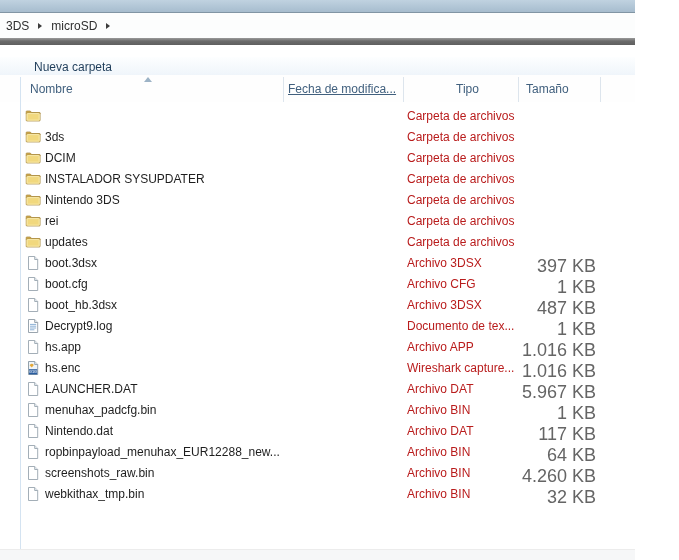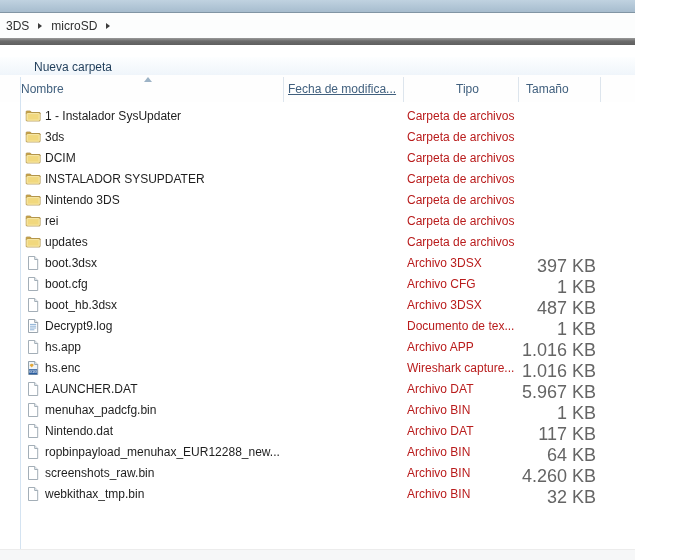--- a/index.html
+++ b/index.html
@@ -71,42 +71,41 @@
   </div>
 
   <div class="darkband"></div>
 
   <div class="toolbar">
     <span class="toolbtn">Nueva carpeta</span>
   </div>
 
   <div class="headerrow">
     <span class="sort-caret"></span>
-    <span class="hlabel" style="left:21px;">Nombre</span>
+    <span class="hlabel" style="left:30px;">Nombre</span>
     <span class="hlabel" style="left:288px;text-decoration:underline;">Fecha de modifica...</span>
     <span class="hlabel" style="left:408px;margin-left:48px;">Tipo</span>
     <span class="hlabel" style="left:526px;">Tamaño</span>
     <span class="hsep" style="left:283px;"></span>
     <span class="hsep" style="left:403px;"></span>
     <span class="hsep" style="left:518px;"></span>
     <span class="hsep" style="left:600px;"></span>
   </div>
 
   <div class="gutter"></div>
 
   <div class="filelist">
       <div class="row">
     <span class="icon">
           <svg width="16" height="16" viewBox="0 0 16 16">
     <path d="M1.2 5.5 V3.6 a.6.6 0 0 1 .6 -.6 h3.5 l1.3 1.5 h8 a.6.6 0 0 1 .6 .6 v.4 z" fill="#d8b152" stroke="#a08137" stroke-width="0.7"></path>
     <rect x="1.2" y="4.8" width="13.9" height="8.2" rx="0.8" fill="#f1d87e" stroke="#a08137" stroke-width="0.7"></rect>
     <rect x="2.1" y="5.6" width="12.1" height="6.6" rx="0.5" fill="none" stroke="#f9ecb0" stroke-width="0.9"></rect>
   </svg>
         </span>
-    <span class="name">1 - Instalador SysUpdater</span>
     <span class="type">Carpeta de archivos</span>
     <span class="size"></span>
   </div>
       <div class="row">
     <span class="icon">
           <svg width="16" height="16" viewBox="0 0 16 16">
     <path d="M1.2 5.5 V3.6 a.6.6 0 0 1 .6 -.6 h3.5 l1.3 1.5 h8 a.6.6 0 0 1 .6 .6 v.4 z" fill="#d8b152" stroke="#a08137" stroke-width="0.7"></path>
     <rect x="1.2" y="4.8" width="13.9" height="8.2" rx="0.8" fill="#f1d87e" stroke="#a08137" stroke-width="0.7"></rect>
     <rect x="2.1" y="5.6" width="12.1" height="6.6" rx="0.5" fill="none" stroke="#f9ecb0" stroke-width="0.9"></rect>
   </svg>

